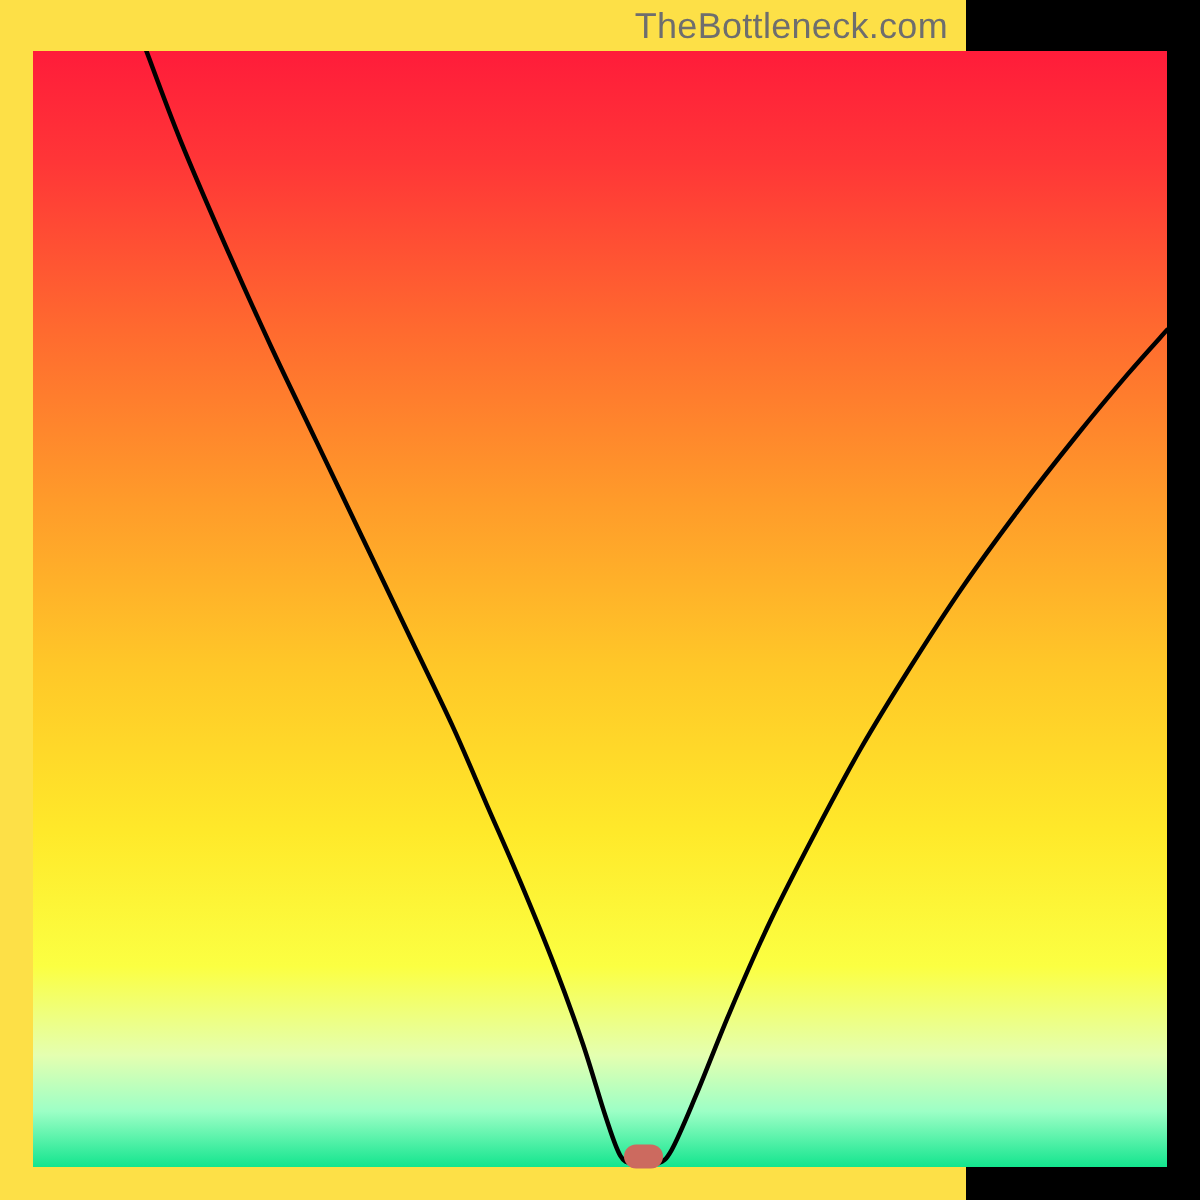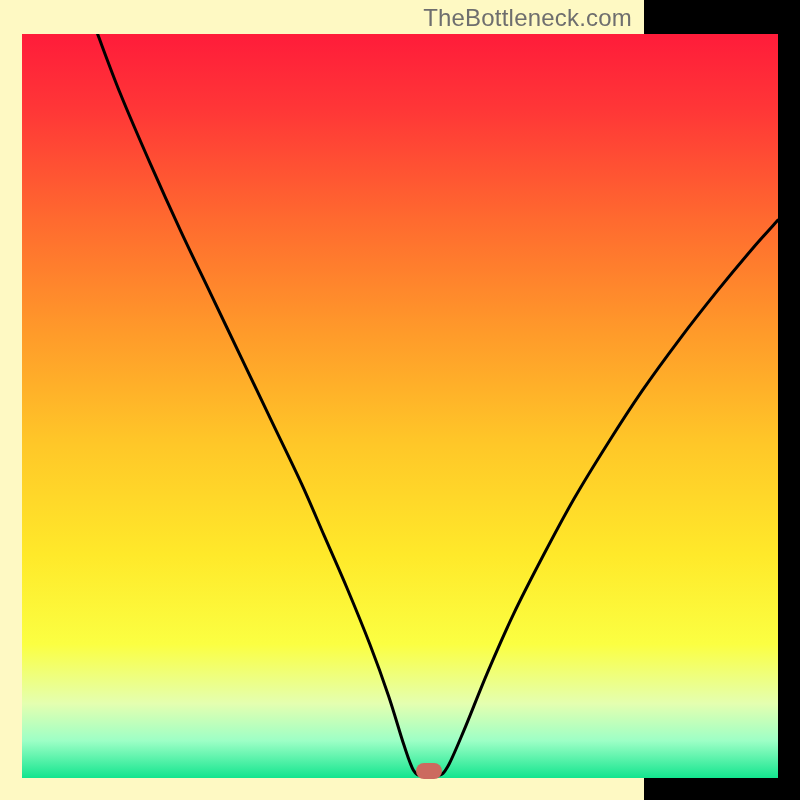--- a/index.html
+++ b/index.html
@@ -1,16 +1,16 @@
 <!DOCTYPE html>
 <html><head>
 <meta charset="utf-8">
 <style>
   html,body{margin:0;padding:0;width:800px;height:800px;background:#000;overflow:hidden;font-family:Arial,Helvetica,sans-serif}
-  .frame{position:absolute;left:0;top:0;width:644px;height:800px;background:#fef9c3}
+  .frame{position:absolute;left:0;top:0;width:644px;height:800px;background:#fde047}
   .watermark{position:absolute;right:12px;top:4px;color:#6e6e6e;font-size:24px;font-weight:400;letter-spacing:.2px}
   .plot-wrap{position:absolute;left:22px;top:34px;width:756px;height:744px}
   svg{display:block}
   .marker{position:absolute;width:26px;height:16px;background:#cc6a5f;border-radius:8px}
 </style>
 </head>
 <body>
 
 <div class="frame">
   <div class="watermark">TheBottleneck.com</div>

